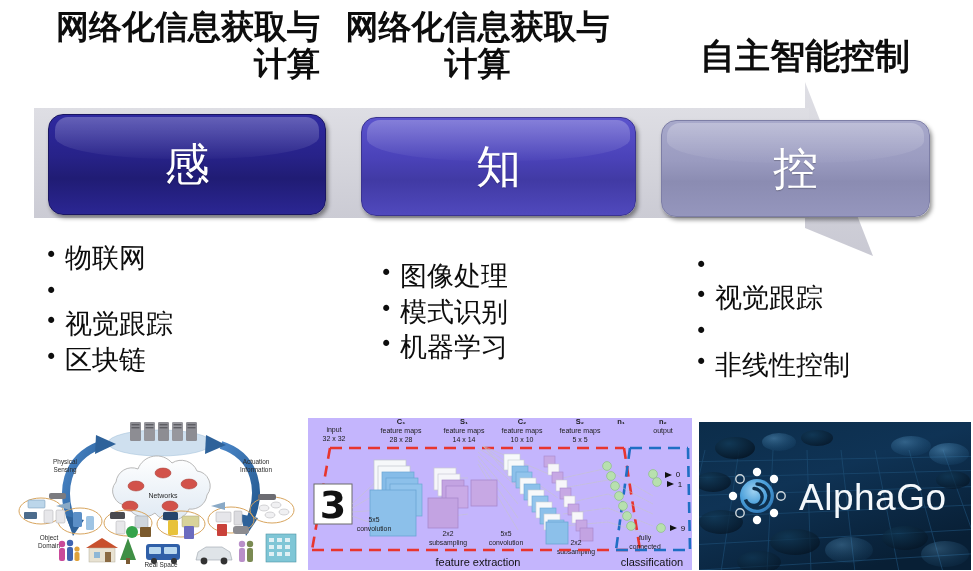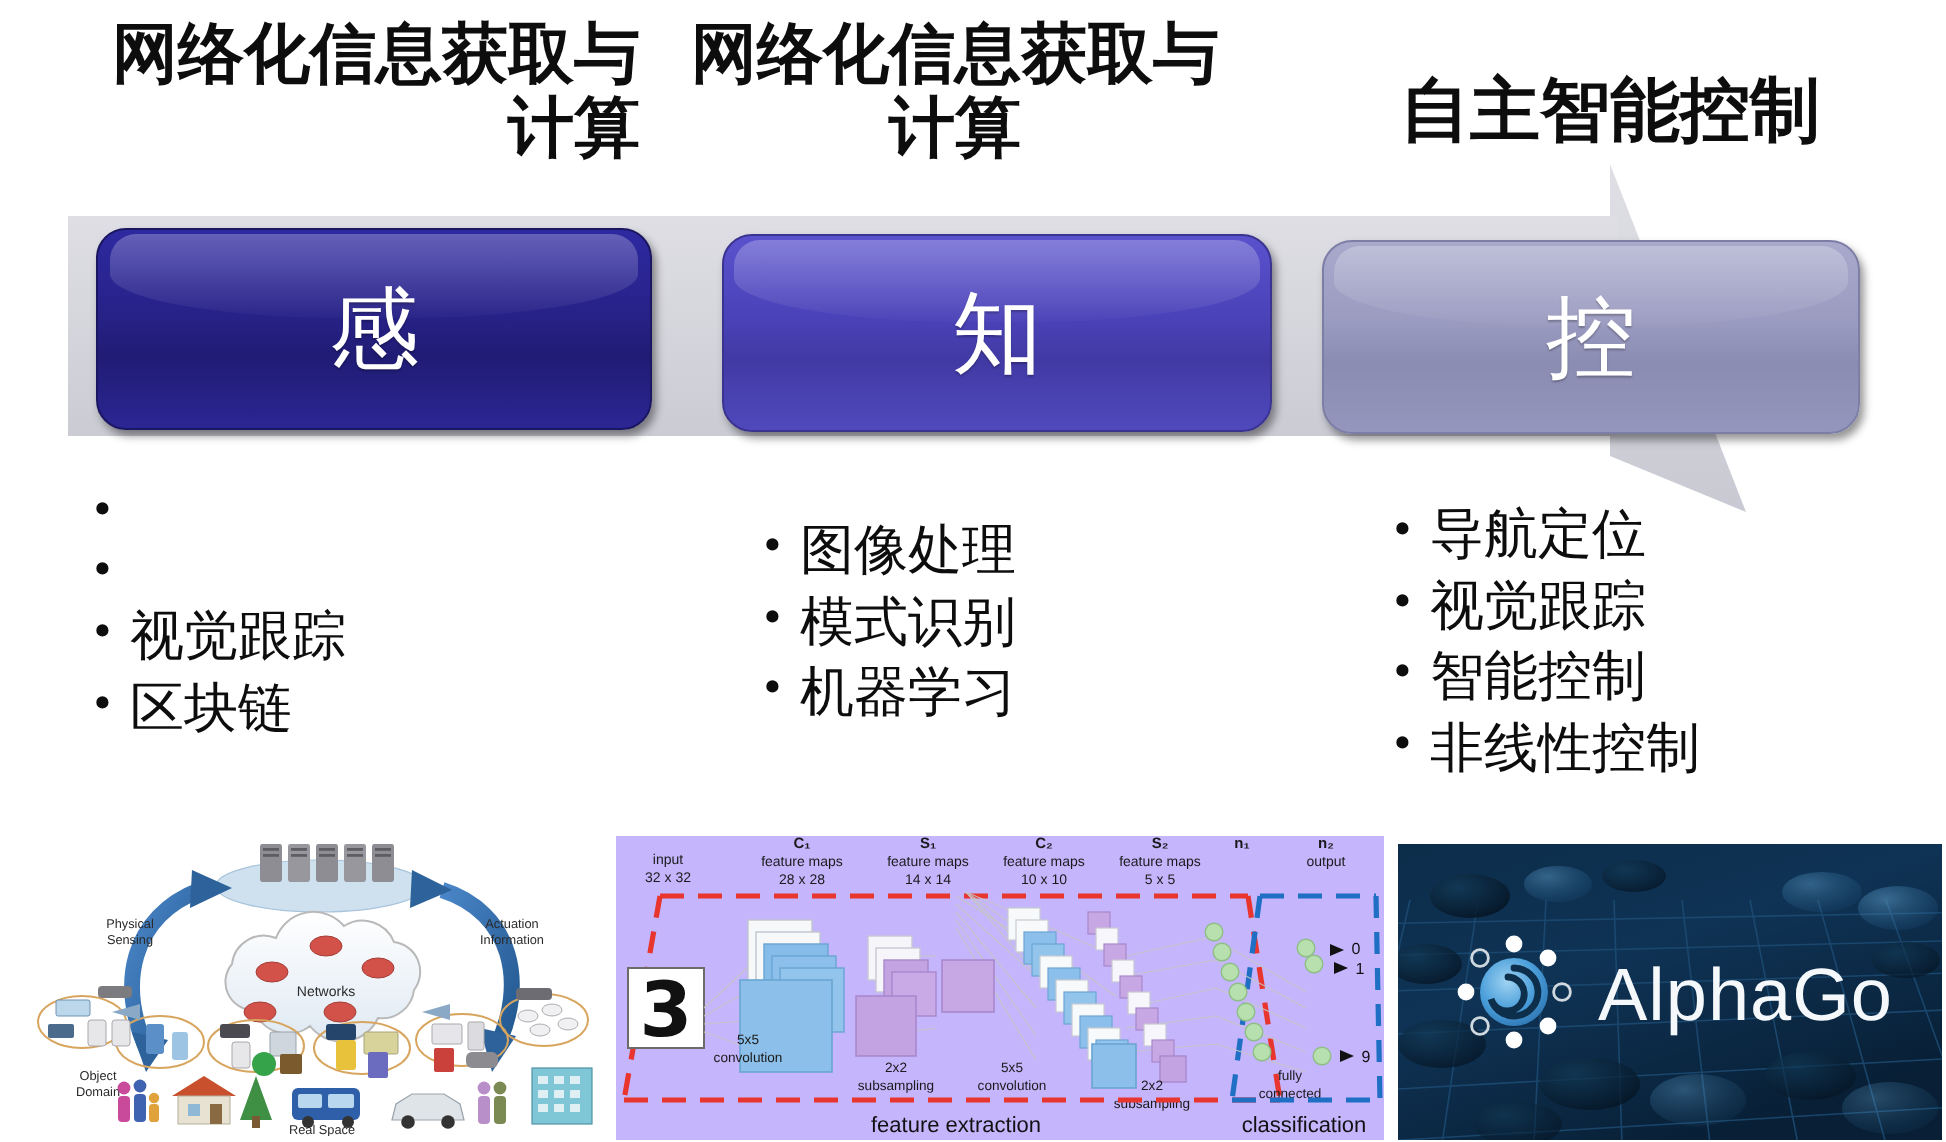--- a/index.html
+++ b/index.html
@@ -124,20 +124,21 @@
   <div class="pill" id="pill-2">
     <span class="glyph">知</span>
   </div>
   <div class="pill" id="pill-3">
     <span class="glyph">控</span>
   </div>
 
   <div class="bullets" id="col-1">
     <div class="row">
       <span class="dot">•</span>
+      <span>物联网</span>
     </div>
     <div class="row">
       <span class="dot">•</span>
     </div>
     <div class="row">
       <span class="dot">•</span>
       <span>视觉跟踪</span>
     </div>
     <div class="row">
       <span class="dot">•</span>
@@ -156,29 +157,27 @@
     </div>
     <div class="row">
       <span class="dot">•</span>
       <span>机器学习</span>
     </div>
   </div>
 
   <div class="bullets" id="col-3">
     <div class="row">
       <span class="dot">•</span>
-      <span>导航定位</span>
     </div>
     <div class="row">
       <span class="dot">•</span>
       <span>视觉跟踪</span>
     </div>
     <div class="row">
       <span class="dot">•</span>
-      <span>智能控制</span>
     </div>
     <div class="row">
       <span class="dot">•</span>
       <span>非线性控制</span>
     </div>
   </div>
 
   <div class="pic" id="pic-cps">
     <svg viewBox="0 0 285 148">
       <defs>

